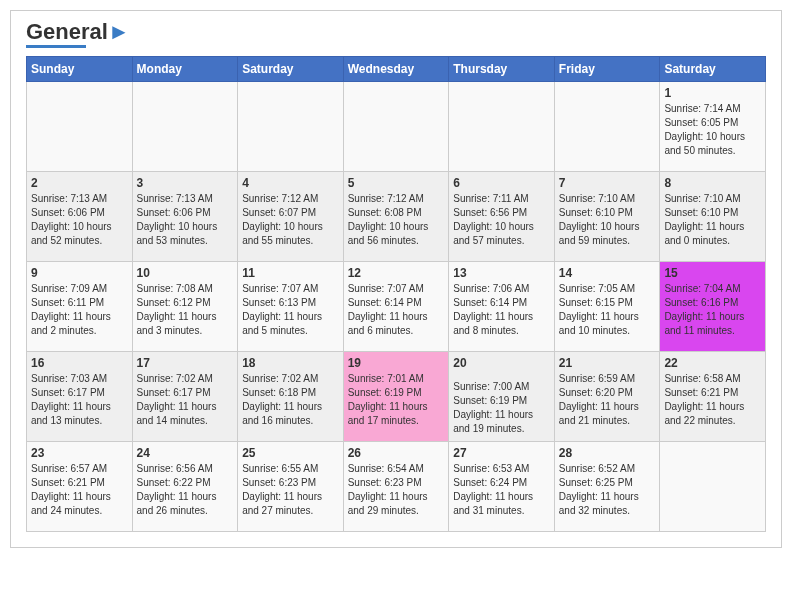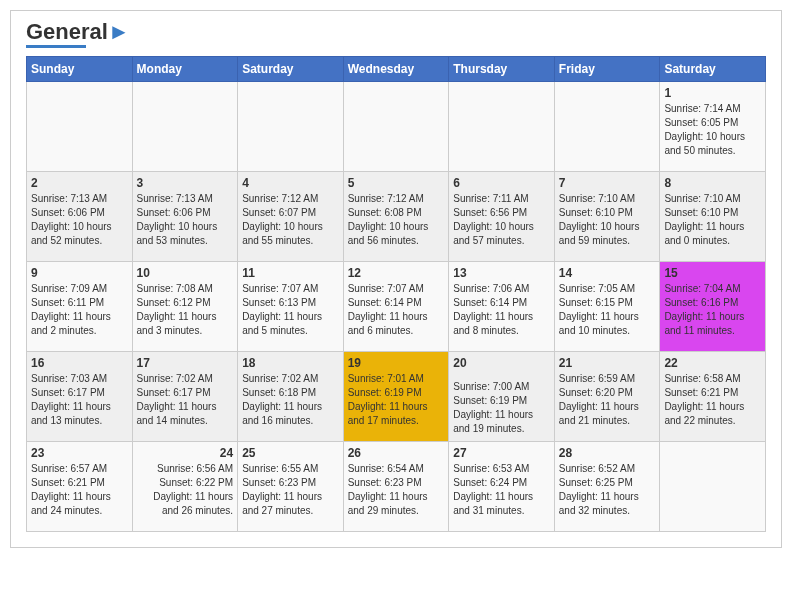--- a/index.html
+++ b/index.html
@@ -271,21 +271,21 @@
 Daylight: 11 hours
 and 14 minutes.</div>
           </td>
           <td style="background: rgb(239, 239, 239);">
             <span class="day-number">18</span>
             <div class="day-info" style="white-space: pre-line;">Sunrise: 7:02 AM
 Sunset: 6:18 PM
 Daylight: 11 hours
 and 16 minutes.</div>
           </td>
-          <td style="background: #eab308;">
+          <td style="background: #f9a8d4;">
             <span class="day-number">19</span>
             <div class="day-info" style="white-space: pre-line;">Sunrise: 7:01 AM
 Sunset: 6:19 PM
 Daylight: 11 hours
 and 17 minutes.</div>
           </td>
           <td style="background: rgb(239, 239, 239);">
             <span class="day-number">20</span>
             <div class="day-info" style="white-space: pre-line; margin-top: 10px;">Sunrise: 7:00 AM
 Sunset: 6:19 PM
@@ -308,21 +308,21 @@
           </td>
         </tr>
         <tr>
           <td style="background: rgb(249, 249, 249);">
             <span class="day-number">23</span>
             <div class="day-info" style="white-space: pre-line;">Sunrise: 6:57 AM
 Sunset: 6:21 PM
 Daylight: 11 hours
 and 24 minutes.</div>
           </td>
-          <td style="background: rgb(249, 249, 249); text-align: right;">
+          <td style="background: rgb(249, 249, 249);">
             <span class="day-number">24</span>
             <div class="day-info" style="white-space: pre-line;">Sunrise: 6:56 AM
 Sunset: 6:22 PM
 Daylight: 11 hours
 and 26 minutes.</div>
           </td>
           <td style="background: rgb(249, 249, 249);">
             <span class="day-number">25</span>
             <div class="day-info" style="white-space: pre-line;">Sunrise: 6:55 AM
 Sunset: 6:23 PM

